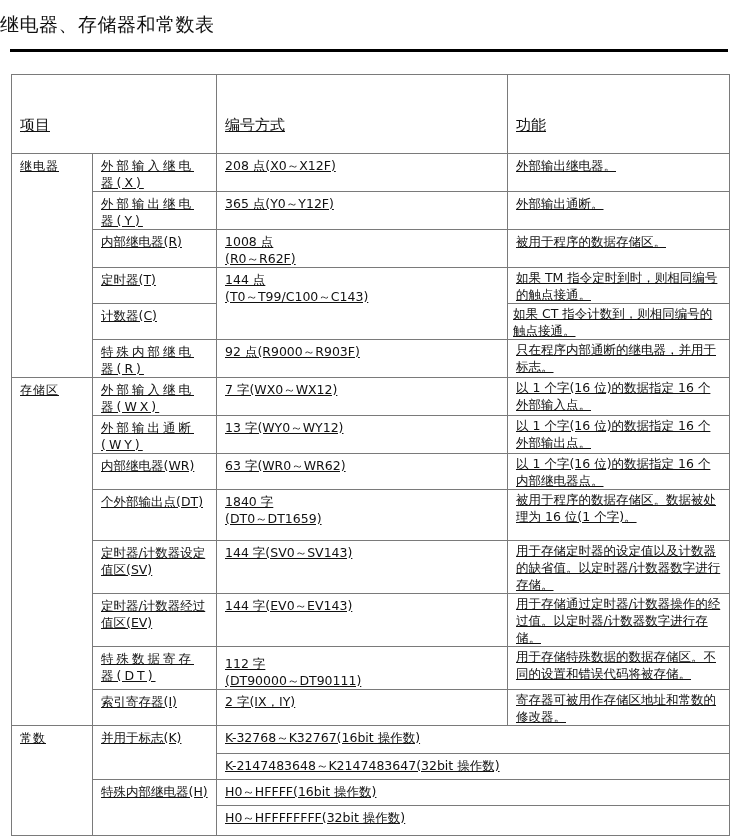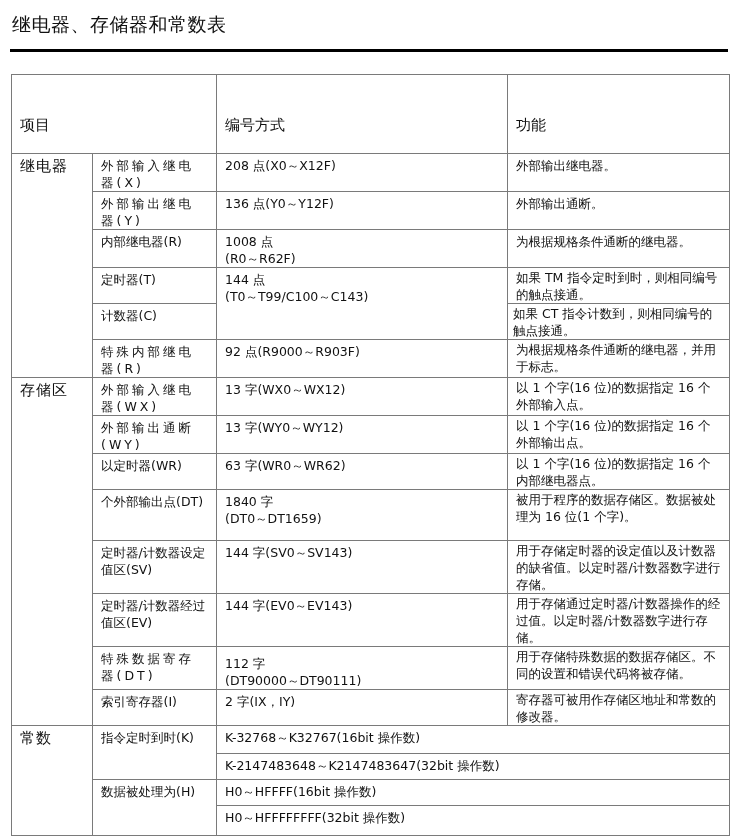--- a/index.html
+++ b/index.html
@@ -1,25 +1,25 @@
 <!DOCTYPE html>
 <html><head>
 <meta charset="utf-8">
 <style>
   html, body { margin: 0; padding: 0; background: #ffffff; }
   body { width: 743px; height: 837px; position: relative; overflow: hidden;
          font-family: "DejaVu Sans", "Liberation Sans", sans-serif; color: #111; }
-  .title { position: absolute; left: 12px; top: 12px; font-size: 19px; letter-spacing: 0.5px; }
+  .title { position: absolute; left: 0; top: 12px; font-size: 19px; letter-spacing: 0.5px; }
   .rule { position: absolute; left: 10px; top: 49px; width: 718px; height: 3px; background: #000; }
   table { position: absolute; left: 11px; top: 74px; border-collapse: collapse; table-layout: fixed; width: 718px; }
   td { border: 1.5px solid #7a7a7a; vertical-align: top; padding: 0; font-size: 12.5px; line-height: 17px; }
-  td .c { padding: 3px 7px 0 8px; }
+  td .c { padding: 3px 7px 0 8px; text-decoration: underline; }
   .hdr td { height: 78px; vertical-align: top; }
   .hdr td .c { padding-top: 42px; font-size: 15px; }
-  .grp .c { font-size: 15px; padding-top: 4px; padding-left: 8px; letter-spacing: 1px; }
+  .grp .c { font-size: 12px; padding-top: 4px; padding-left: 8px; letter-spacing: 1px; }
   .spaced { letter-spacing: 3px; }
 </style>
 </head>
 <body>
 
 <div class="title">继电器、存储器和常数表</div>
 <div class="rule"></div>
 
 <table>
   <colgroup>
@@ -54,38 +54,38 @@
         </td>
     <td>
           <div class="c">外部输出继电器。</div>
         </td>
   </tr>
   <tr style="height:35px">
     <td>
           <div class="c spaced">外部输出继电器(Y)</div>
         </td>
     <td>
-          <div class="c">136 点(Y0～Y12F)</div>
+          <div class="c">365 点(Y0～Y12F)</div>
         </td>
     <td>
           <div class="c">外部输出通断。</div>
         </td>
   </tr>
   <tr style="height:35px">
     <td>
           <div class="c">内部继电器(R)</div>
         </td>
     <td>
           <div class="c">
             <div>1008 点</div>
             <div>(R0～R62F)</div>
           </div>
         </td>
     <td>
-          <div class="c">为根据规格条件通断的继电器。</div>
+          <div class="c">被用于程序的数据存储区。</div>
         </td>
   </tr>
   <tr style="height:36px">
     <td>
           <div class="c">定时器(T)</div>
         </td>
     <td rowspan="2">
           <div class="c">
             <div>144 点</div>
             <div>(T0～T99/C100～C143)</div>
@@ -104,52 +104,52 @@
         </td>
   </tr>
   <tr style="height:35px">
     <td>
           <div class="c spaced">特殊内部继电器(R)</div>
         </td>
     <td>
           <div class="c">92 点(R9000～R903F)</div>
         </td>
     <td>
-          <div class="c" style="padding-top:1px">为根据规格条件通断的继电器，并用于标志。</div>
+          <div class="c" style="padding-top:1px">只在程序内部通断的继电器，并用于标志。</div>
         </td>
   </tr>
 
   <tr style="height:36px">
     <td rowspan="8" class="grp">
           <div class="c">存储区</div>
         </td>
     <td>
           <div class="c spaced">外部输入继电器(WX)</div>
         </td>
     <td>
-          <div class="c">13 字(WX0～WX12)</div>
+          <div class="c">7 字(WX0～WX12)</div>
         </td>
     <td>
           <div class="c" style="padding-top:1px">以 1 个字(16 位)的数据指定 16 个外部输入点。</div>
         </td>
   </tr>
   <tr style="height:36px">
     <td>
           <div class="c spaced">外部输出通断(WY)</div>
         </td>
     <td>
           <div class="c">13 字(WY0～WY12)</div>
         </td>
     <td>
           <div class="c" style="padding-top:1px">以 1 个字(16 位)的数据指定 16 个外部输出点。</div>
         </td>
   </tr>
   <tr style="height:36px">
     <td>
-          <div class="c">以定时器(WR)</div>
+          <div class="c">内部继电器(WR)</div>
         </td>
     <td>
           <div class="c">63 字(WR0～WR62)</div>
         </td>
     <td>
           <div class="c" style="padding-top:1px">以 1 个字(16 位)的数据指定 16 个内部继电器点。</div>
         </td>
   </tr>
   <tr style="height:51px">
     <td>
@@ -211,34 +211,34 @@
     <td>
           <div class="c" style="padding-top:1px">寄存器可被用作存储区地址和常数的修改器。</div>
         </td>
   </tr>
 
   <tr style="height:28px">
     <td rowspan="4" class="grp">
           <div class="c">常数</div>
         </td>
     <td rowspan="2">
-          <div class="c">指令定时到时(K)</div>
+          <div class="c">并用于标志(K)</div>
         </td>
     <td colspan="2">
           <div class="c">K-32768～K32767(16bit 操作数)</div>
         </td>
   </tr>
   <tr style="height:26px">
     <td colspan="2">
           <div class="c">K-2147483648～K2147483647(32bit 操作数)</div>
         </td>
   </tr>
   <tr style="height:26px">
     <td rowspan="2">
-          <div class="c">数据被处理为(H)</div>
+          <div class="c">特殊内部继电器(H)</div>
         </td>
     <td colspan="2">
           <div class="c">H0～HFFFF(16bit 操作数)</div>
         </td>
   </tr>
   <tr style="height:30px">
     <td colspan="2">
           <div class="c">H0～HFFFFFFFF(32bit 操作数)</div>
         </td>
   </tr>

